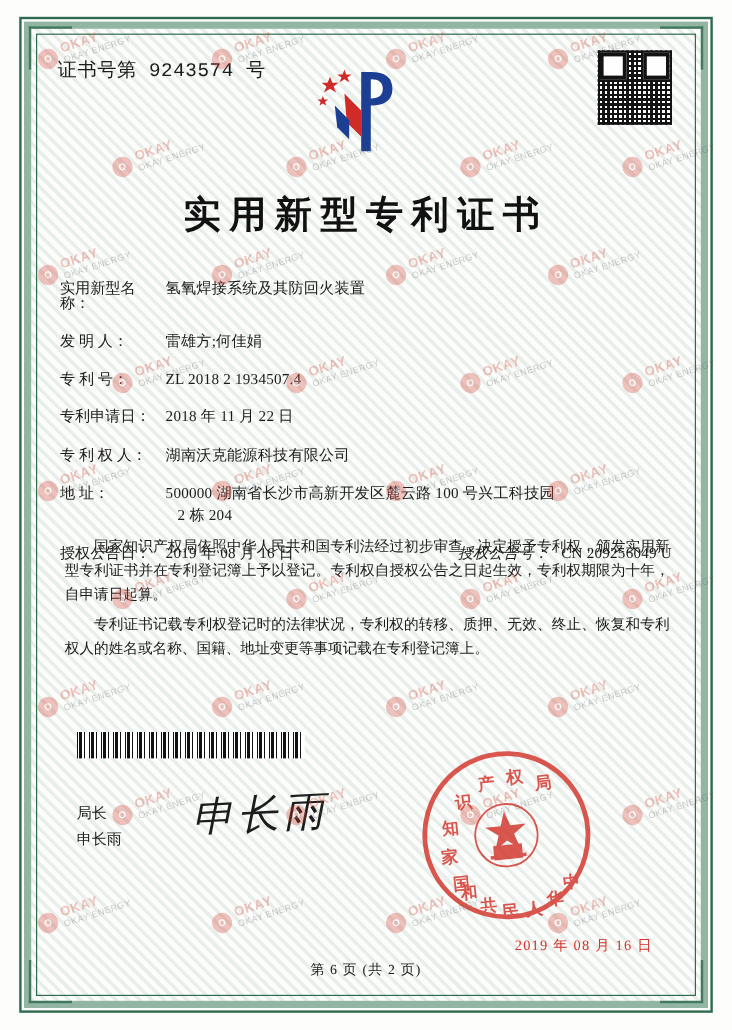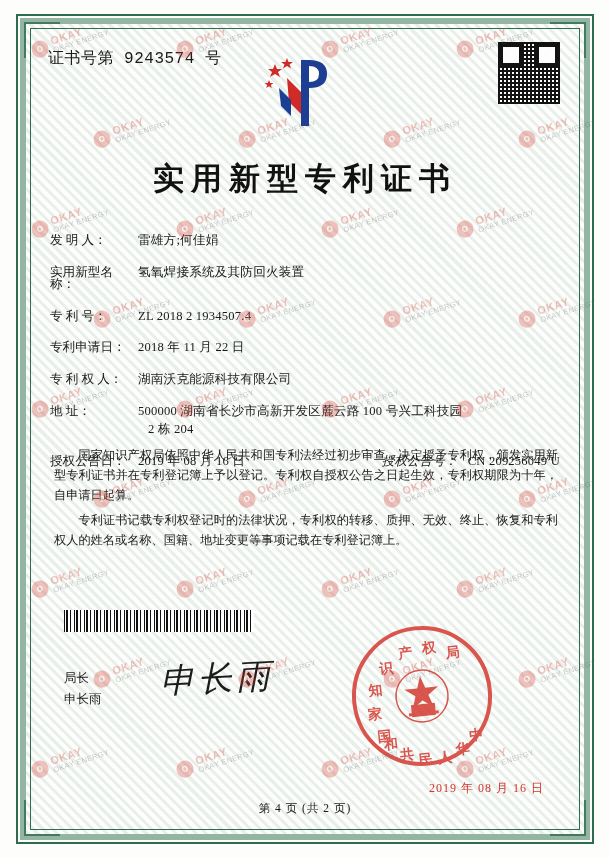--- a/index.html
+++ b/index.html
@@ -325,27 +325,27 @@
           <polygon points="12,26 13.2,29 16.5,29 13.8,31 14.8,34 12,32.2 9.2,34 10.2,31 7.5,29 10.8,29" fill="#cf2b28"></polygon>
         </svg>
       </div>
     </div>
 
     <div class="title">实用新型专利证书</div>
 
     <div class="fields">
 
       <div class="frow">
+        <div class="flabel">实用新型名称：</div>
+        <div class="fvalue">氢氧焊接系统及其防回火装置</div>
+      </div>
+
+      <div class="frow">
         <div class="flabel">发 明 人：</div>
         <div class="fvalue">雷雄方;何佳娟</div>
-      </div>
-
-      <div class="frow">
-        <div class="flabel">实用新型名称：</div>
-        <div class="fvalue">氢氧焊接系统及其防回火装置</div>
       </div>
 
       <div class="frow">
         <div class="flabel">专 利 号：</div>
         <div class="fvalue">ZL 2018 2 1934507.4</div>
       </div>
 
       <div class="frow">
         <div class="flabel">专利申请日：</div>
         <div class="fvalue">2018 年 11 月 22 日</div>
@@ -409,21 +409,21 @@
         <span style="transform:rotate(150deg) translate(0,-56px) rotate(-150deg)">华</span>
         <span style="transform:rotate(170deg) translate(0,-56px) rotate(-170deg)">人</span>
         <span style="transform:rotate(190deg) translate(0,-56px) rotate(-190deg)">民</span>
         <span style="transform:rotate(210deg) translate(0,-56px) rotate(-210deg)">共</span>
         <span style="transform:rotate(230deg) translate(0,-56px) rotate(-230deg)">和</span>
       </div>
     </div>
 
     <div class="seal-date">2019 年 08 月 16 日</div>
 
-    <div class="footer">第 4 页 (共 2 页)</div>
+    <div class="footer">第 6 页 (共 2 页)</div>
 
   </div>
 
   <div class="watermarks" id="wm-layer">
       <div class="wm" style="left: 30px; top: 30px;">
         <div class="wm-mark">O</div>
         <div class="wm-txt">
           <div class="wm-t1">OKAY</div>
           <div class="wm-t2">OKAY ENERGY</div>
         </div>

